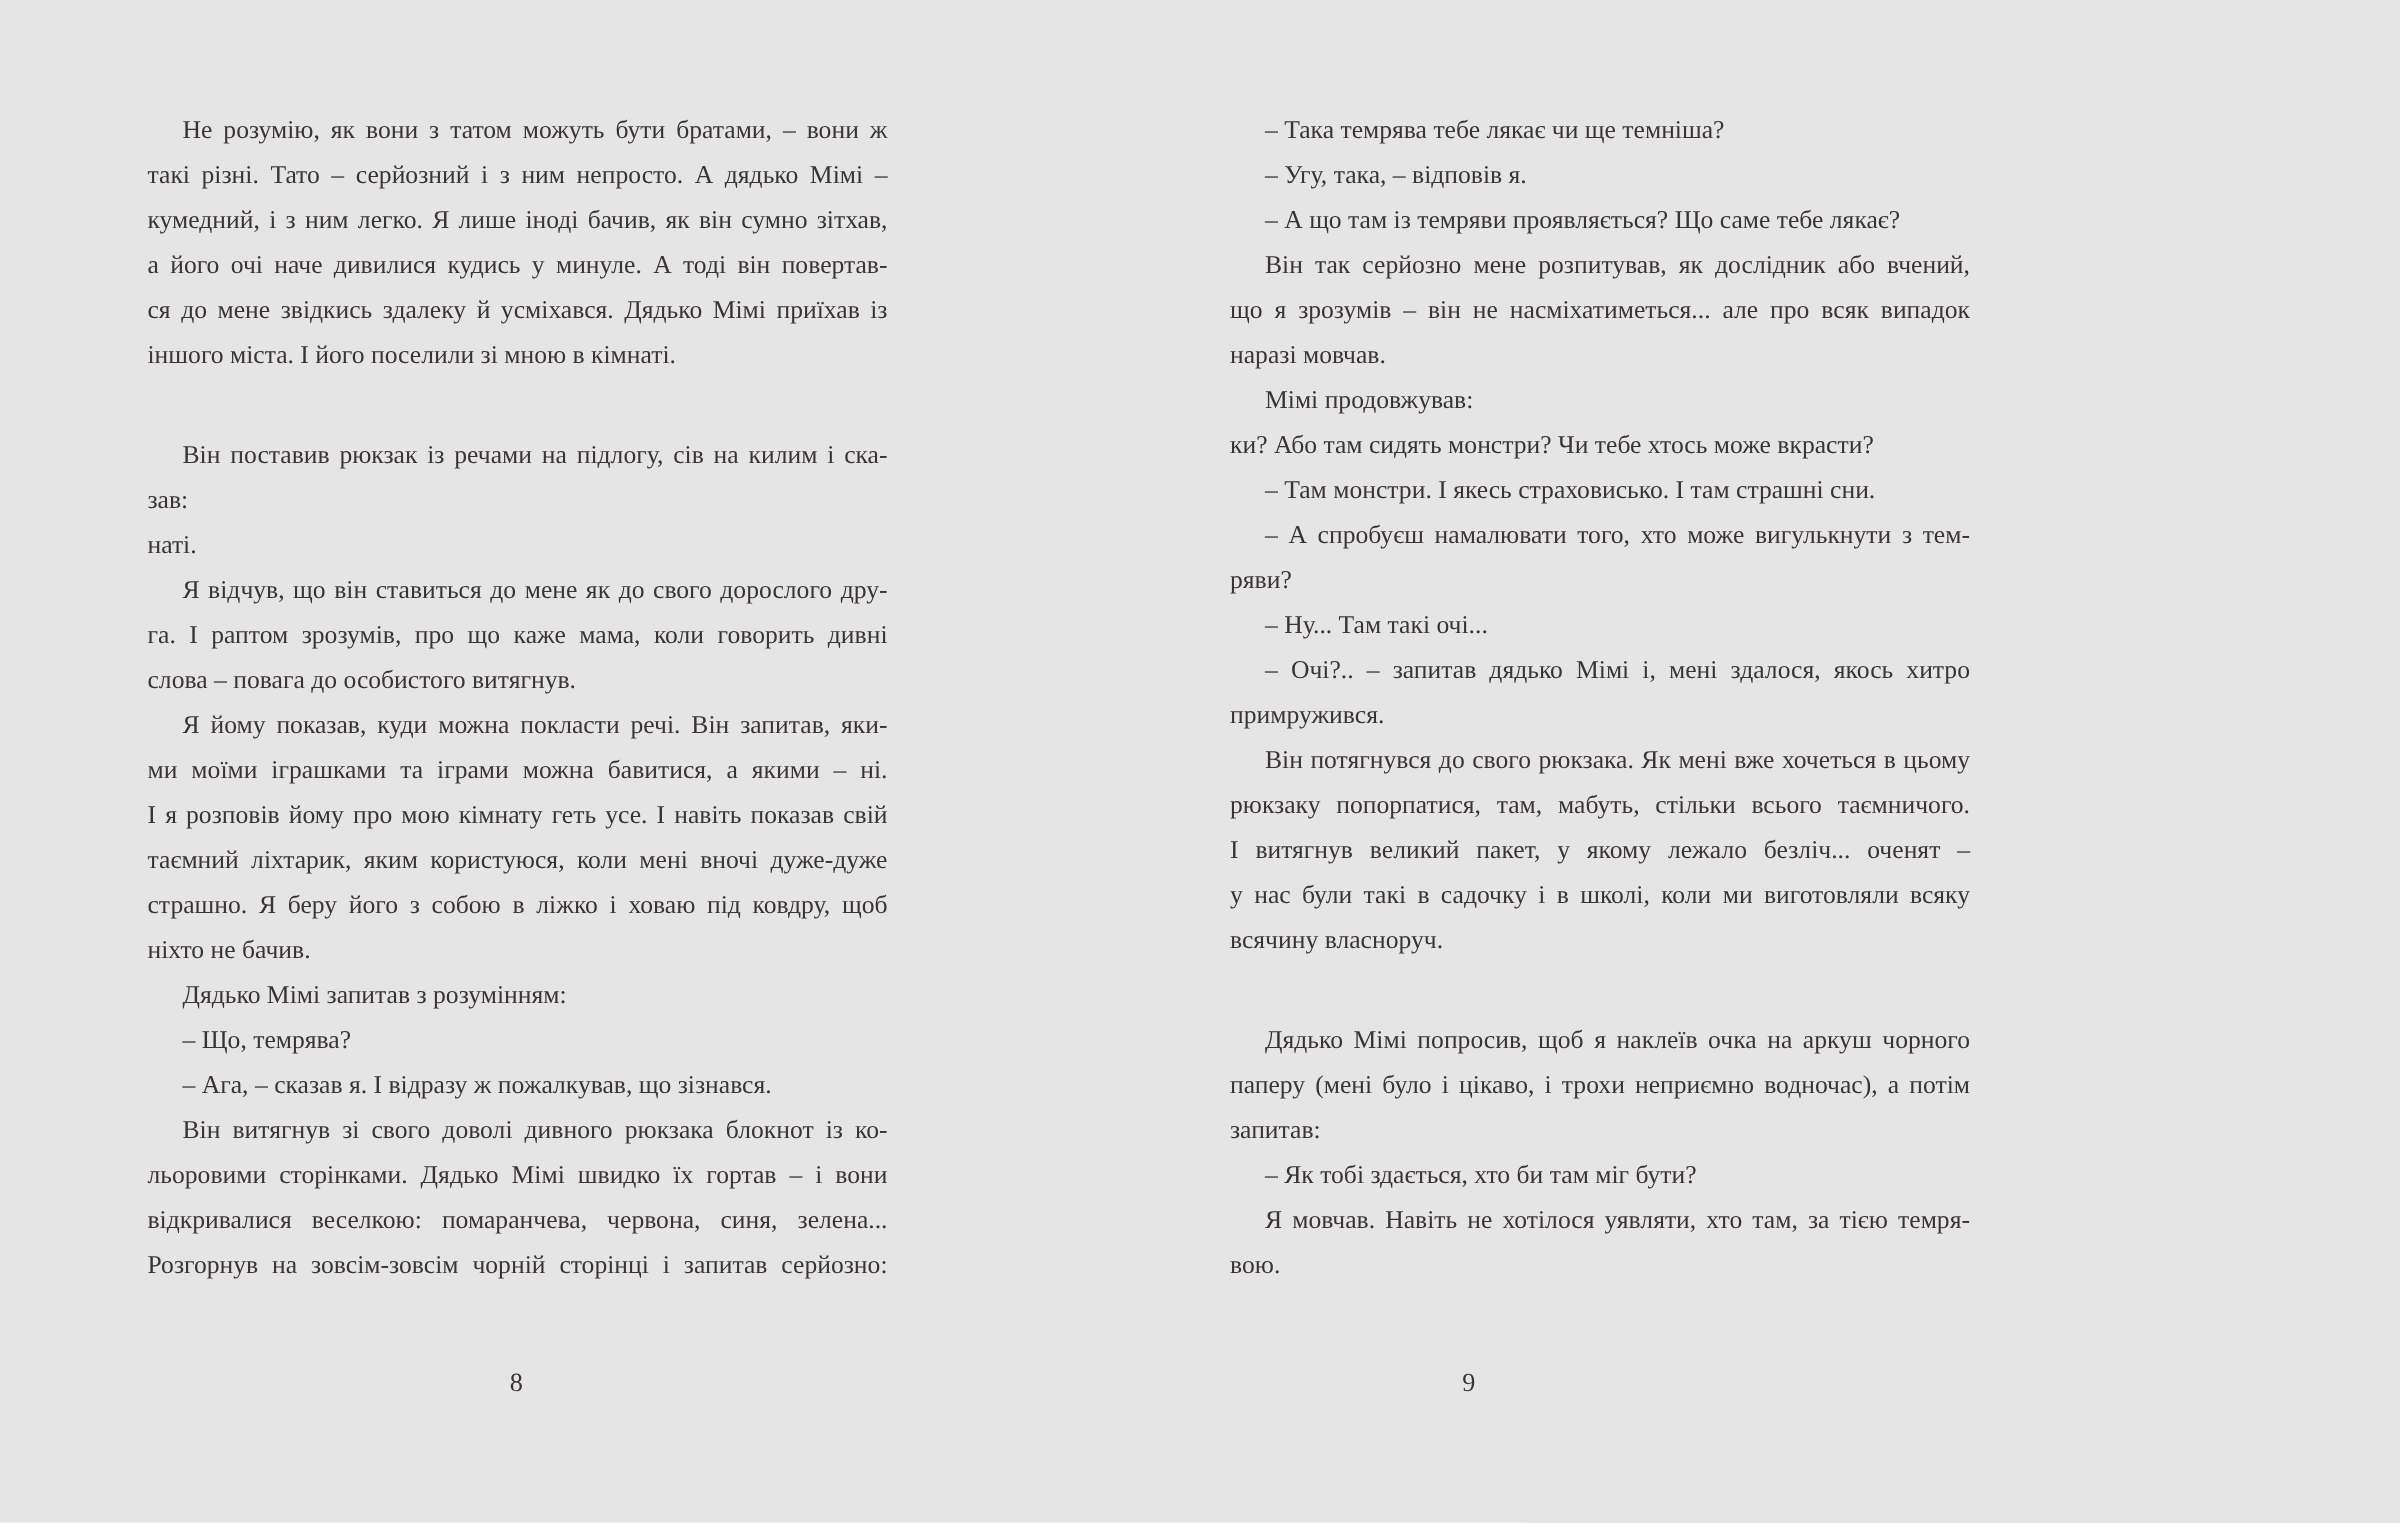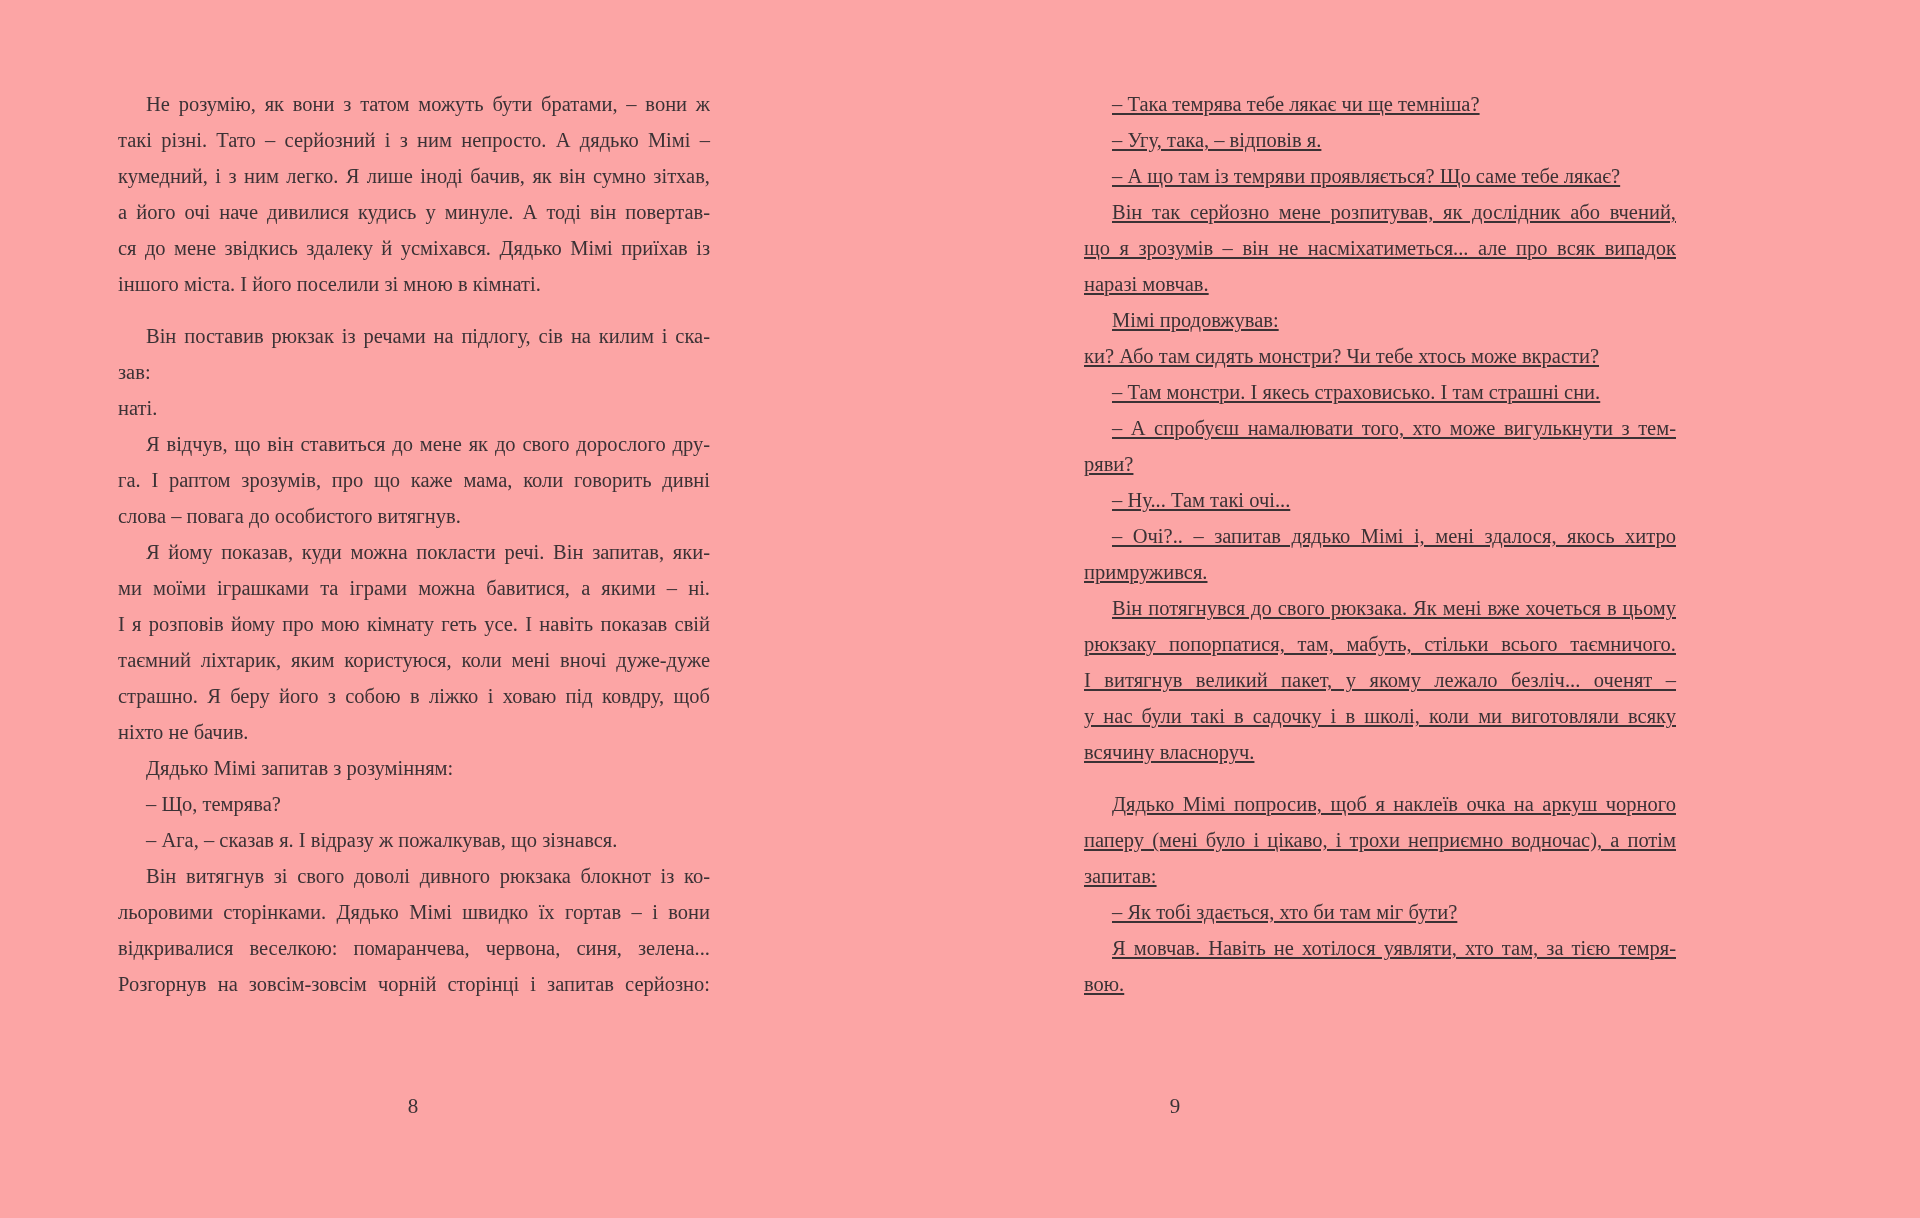--- a/index.html
+++ b/index.html
@@ -9,35 +9,35 @@
     height: 1218px;
     font-family: "Liberation Serif", serif;
     position: relative;
     overflow: hidden;
   }
   .spread {
     position: absolute;
     left: 0; top: 0;
     width: 1920px;
     height: 1218px;
-    background: #fca5a5;
+    background: #e5e5e5;
   }
   .text-col {
     position: absolute;
     top: 86px;
     width: 592px;
     color: var(--text-color, #3b3235);
     font-size: 20.5px;
     line-height: 36px;
     text-rendering: optimizeLegibility;
   }
   #left-col  { left: 118px; }
-  #right-col { left: 1084px; text-decoration: underline; }
+  #right-col { left: 984px; }
   .para { }
-  .para.gap { margin-top: 16px; }
+  .para.gap { margin-top: 44px; }
   .line {
     height: 36px;
     white-space: nowrap;
     text-align: justify;
     text-align-last: justify;
     text-justify: inter-word;
   }
   .line.first { text-indent: 28px; }
   .line.last  { text-align: left; text-align-last: left; }
   .page-number {

